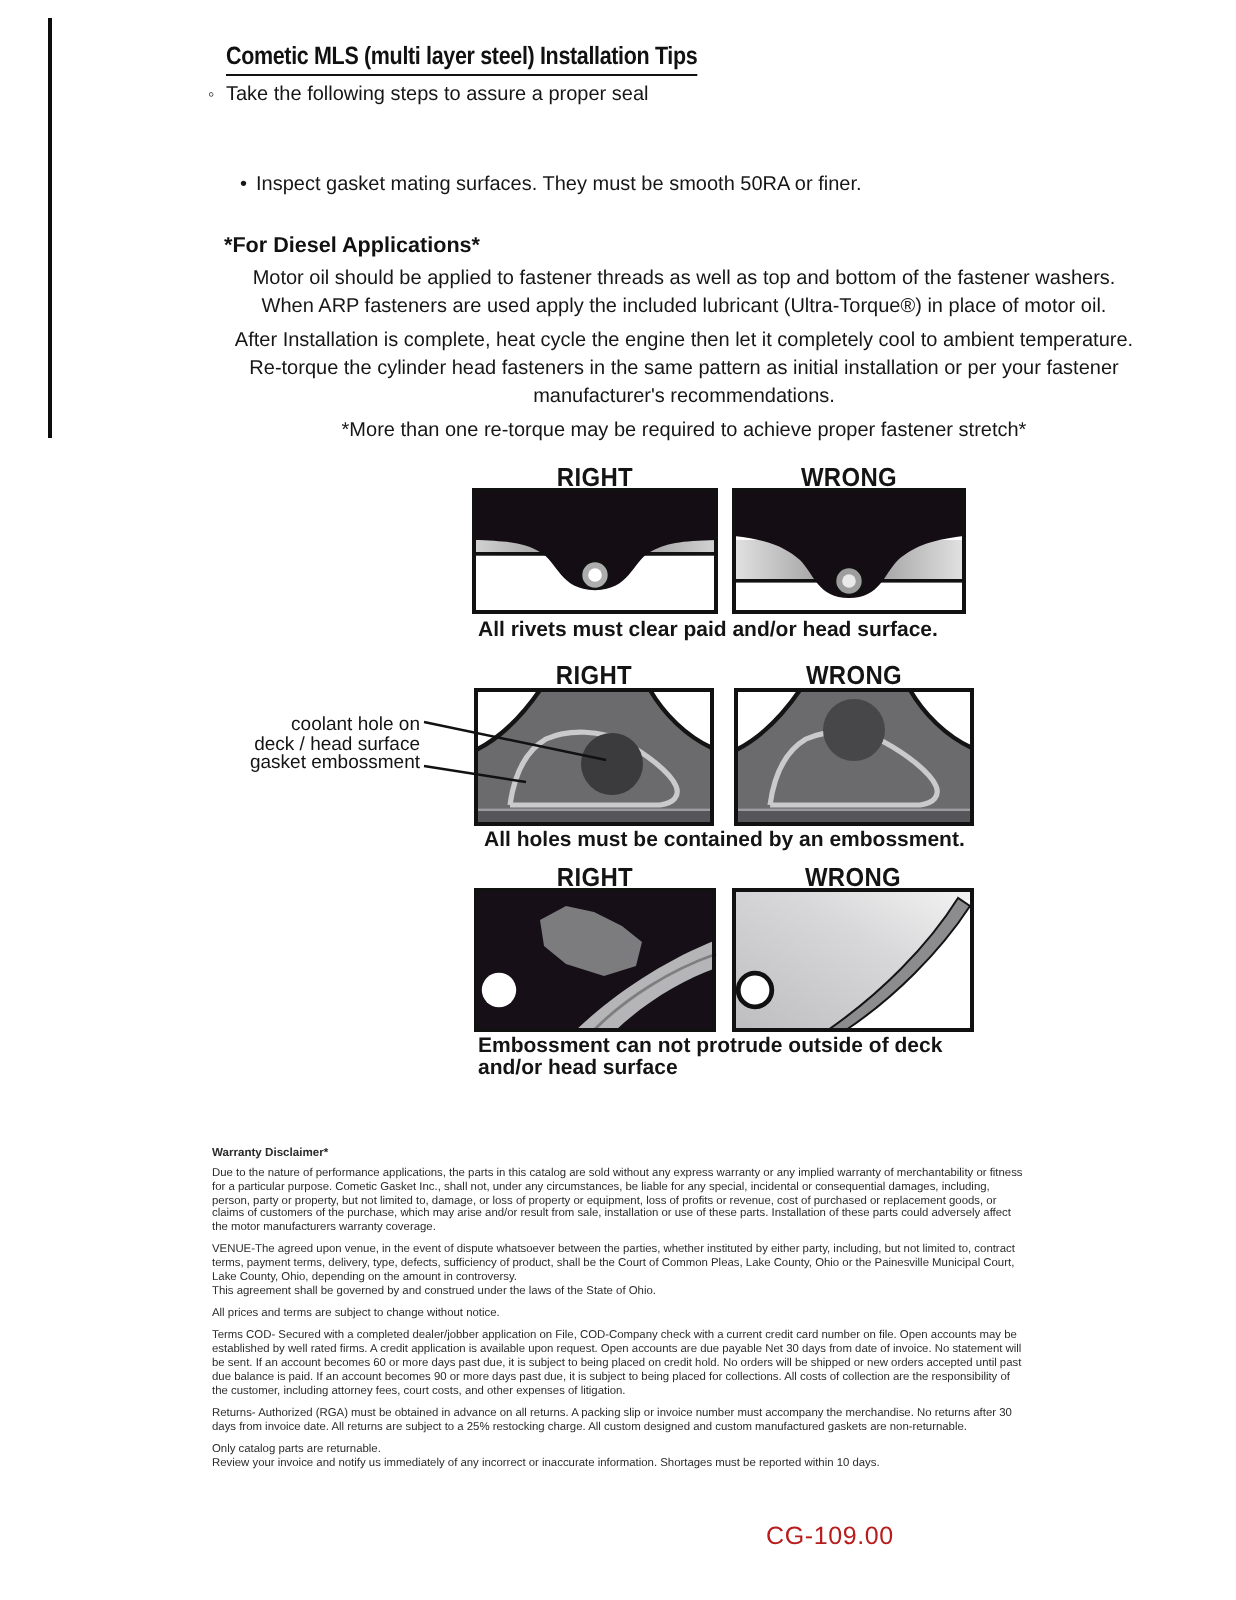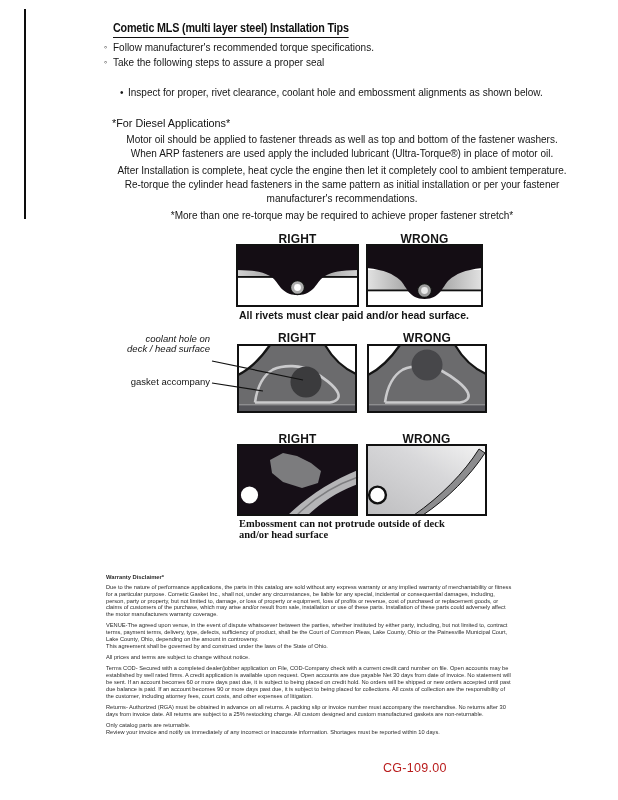--- a/index.html
+++ b/index.html
@@ -12,21 +12,21 @@
   .title{left:113px;top:21px;font-size:12.5px;font-weight:bold;letter-spacing:-0.2px;
          transform:scaleX(.86);transform-origin:left top;white-space:nowrap;
          border-bottom:1.6px solid #111;padding-bottom:2px;color:#111;}
   
   .tips{left:104px;top:40px;width:500px;font-size:10px;line-height:15px;color:#161616;}
   .tips .row{white-space:nowrap;}
   .marker{display:inline-block;width:9px;font-size:9px;vertical-align:top;}
   .subtips{left:120px;top:85px;width:498px;font-size:10px;line-height:15px;color:#161616;}
   .subtips .marker{width:8px;font-size:10px;}
   
-  .diesel-h{left:112px;top:117px;font-size:10.8px;font-weight:normal;color:#111;}
+  .diesel-h{left:112px;top:117px;font-size:10.8px;font-weight:bold;color:#111;}
   .para{left:113px;width:458px;font-size:10px;line-height:14px;color:#161616;text-align:center;}
   .p1{top:133px;} .p2{top:164px;} .pnote{top:209px;}
   
   .figlab{font-size:13px;font-weight:bold;text-align:center;color:#141414;letter-spacing:.2px;
           transform:scaleX(.92);transform-origin:center top;}
   .cap{font-size:10.5px;font-weight:bold;color:#141414;white-space:pre-line;line-height:11px;}
   .callout{font-size:9.5px;line-height:9.5px;text-align:right;color:#141414;}
   
   .disc{left:106px;top:574px;width:408px;color:#2b2b2b;}
   .disc h4{margin:0 0 4px 0;font-size:5.8px;font-weight:bold;}
@@ -37,25 +37,24 @@
 </head>
 <body>
 
 <div class="page">
 
   <div class="abs edge-mark"></div>
 
   <div class="abs title">Cometic MLS (multi layer steel) Installation Tips</div>
 
   <div class="abs tips">
-    <div class="row"><span class="marker">◦</span><span>Follow manufacturer's recommended torque specifications.</span></div>
     <div class="row"><span class="marker">◦</span><span>Take the following steps to assure a proper seal</span></div>
   </div>
   <div class="abs subtips">
-    <div class="row"><span class="marker">•</span><span>Inspect for proper, rivet clearance, coolant hole and embossment alignments as shown below.</span></div>
+    <div class="row"><span class="marker">•</span><span>Inspect gasket mating surfaces.  They must be smooth 50RA or finer.</span></div>
   </div>
 
   <div class="abs diesel-h">*For Diesel Applications*</div>
   <div class="abs para p1">Motor oil should be applied to fastener threads as well as top and bottom of the fastener washers. When ARP fasteners are used apply the included lubricant (Ultra-Torque®) in place of motor oil.</div>
   <div class="abs para pnote">*More than one re-torque may be required to achieve proper fastener stretch*</div>
   <div class="abs para p2">After Installation is complete, heat cycle the engine then let it completely cool to ambient temperature. Re-torque the cylinder head fasteners in the same pattern as initial installation or per your fastener manufacturer's recommendations.</div>
 
   <div class="abs figlab" style="left:236px;top:231px;width:123px;">RIGHT</div>
   <div class="abs figlab" style="left:366px;top:231px;width:117px;">WRONG</div>
   <svg class="abs" style="left:236px;top:244px;" width="248" height="64" viewBox="0 0 248 64">
@@ -88,23 +87,23 @@
       <path d="M1,1 H116 V24 C98,26 90,30 83,36 C76,43 74,55 58.5,55 C43,55 41,43 34,36 C27,30 19,26 1,24 Z" fill="#140d14"></path>
       <circle cx="58.5" cy="46.5" r="7" fill="#9d9d9d" stroke="#111" stroke-width="1.3"></circle>
       <circle cx="58.5" cy="46.5" r="3.4" fill="#e9e9e9"></circle>
       <rect x="1" y="1" width="115" height="61" fill="none" stroke="#111" stroke-width="2"></rect>
     </g>
   </svg>
   <div class="abs cap" style="left:239px;top:310px;">All rivets must clear paid and/or head surface.</div>
 
   <div class="abs figlab" style="left:237px;top:330px;width:120px;">RIGHT</div>
   <div class="abs figlab" style="left:367px;top:330px;width:120px;">WRONG</div>
-  <div class="abs callout" style="left:80px;top:334px;width:130px;white-space:pre-line;font-style:italic;">coolant hole on
+  <div class="abs callout" style="left:80px;top:358px;width:130px;white-space:pre-line;">coolant hole on
 deck / head surface</div>
-  <div class="abs callout" style="left:80px;top:377px;width:130px;">gasket accompany</div>
+  <div class="abs callout" style="left:80px;top:377px;width:130px;">gasket embossment</div>
   <svg class="abs" style="left:100px;top:344px;" width="390" height="70" viewBox="0 0 390 70">
     <g transform="translate(137,0)">
       <rect x="0" y="0" width="120" height="69" fill="#6b6b6d"></rect>
       <path d="M1,1 H33 C24,14 13,25 1,31 Z" fill="#ffffff"></path>
       <path d="M33,1 C24,14 13,25 1,31" fill="none" stroke="#141414" stroke-width="2.2"></path>
       <path d="M119,1 H88 C95,13 106,24 119,30 Z" fill="#ffffff"></path>
       <path d="M88,1 C95,13 106,24 119,30" fill="none" stroke="#141414" stroke-width="2.2"></path>
       <rect x="1" y="60.3" width="118" height="1.2" fill="#9c9c9e"></rect>
       <rect x="1" y="61.5" width="118" height="6.5" fill="#55555a"></rect>
       <path d="M18,58.5 C20,44 25,32 36,25.5 C47,20.5 64,21 75,27 C86,33 98,42 101,49 C103,54 100,57.5 93,58.5 L18,58.5" fill="none" stroke="#cacacc" stroke-width="2.6"></path>
@@ -119,20 +118,21 @@
       <path d="M88,1 C95,13 106,24 119,30" fill="none" stroke="#141414" stroke-width="2.2"></path>
       <rect x="1" y="60.3" width="118" height="1.2" fill="#9c9c9e"></rect>
       <rect x="1" y="61.5" width="118" height="6.5" fill="#55555a"></rect>
       <path d="M18,58.5 C20,44 25,32 36,25.5 C47,20.5 64,21 75,27 C86,33 98,42 101,49 C103,54 100,57.5 93,58.5 L18,58.5" fill="none" stroke="#cacacc" stroke-width="2.6"></path>
       <circle cx="60" cy="21" r="15.5" fill="#47474a"></circle>
       <rect x="1" y="1" width="118" height="67" fill="none" stroke="#111" stroke-width="2"></rect>
     </g>
     <path d="M112,17 L203,36" stroke="#111" stroke-width="1.2" fill="none"></path>
     <path d="M112,39 L163,47" stroke="#111" stroke-width="1.2" fill="none"></path>
   </svg>
+  <div class="abs cap" style="left:242px;top:415px;">All holes must be contained by an embossment.</div>
 
   <div class="abs figlab" style="left:237px;top:431px;width:121px;">RIGHT</div>
   <div class="abs figlab" style="left:366px;top:431px;width:121px;">WRONG</div>
   <svg class="abs" style="left:237px;top:444px;" width="250" height="72" viewBox="0 0 250 72">
     <defs>
       <linearGradient id="gradC" x1="0" y1="1" x2="1" y2="0">
         <stop offset="0" stop-color="#bdbdbf"></stop>
           <stop offset="0.6" stop-color="#d8d8da"></stop>
         <stop offset="1" stop-color="#f4f4f4"></stop>
       </linearGradient>
@@ -146,21 +146,21 @@
       <rect x="1" y="1" width="119" height="70" fill="none" stroke="#111" stroke-width="2"></rect>
     </g>
     <g transform="translate(129,0)">
       <rect x="0" y="0" width="121" height="72" fill="url(#gradC)"></rect>
       <path d="M50,71 C76,54 100,30 115,6 L120,6 L120,71 Z" fill="#ffffff"></path>
       <path d="M48,71 C74,53 98,29 113,5 L119,9 C104,32 81,55 57,71 Z" fill="#8c8c8e" stroke="#141414" stroke-width="1"></path>
       <circle cx="11.5" cy="51" r="8.4" fill="#ffffff" stroke="#111" stroke-width="2.4"></circle>
       <rect x="1" y="1" width="119" height="70" fill="none" stroke="#111" stroke-width="2"></rect>
     </g>
   </svg>
-  <div class="abs cap" style="left:239px;top:518px;font-family:Liberation Serif, serif;">Embossment can not protrude outside of deck
+  <div class="abs cap" style="left:239px;top:518px;">Embossment can not protrude outside of deck
 and/or head surface</div>
 
   <div class="abs disc">
     <h4>Warranty Disclaimer*</h4>
     <p>Due to the nature of performance applications, the parts in this catalog are sold without any express warranty or any implied warranty of merchantability or fitness for a particular purpose.  Cometic Gasket Inc., shall not, under any circumstances, be liable for any special, incidental or consequential damages, including, person, party or property, but not limited to, damage, or loss of property or equipment, loss of profits or revenue, cost of purchased or replacement goods, or claims of customers of the purchase, which may arise and/or result from sale, installation or use of these parts.  Installation of these parts could adversely affect the motor manufacturers warranty coverage.</p>
     <p>VENUE-The agreed upon venue, in the event of dispute whatsoever between the parties, whether instituted by either party, including, but not limited to, contract terms, payment terms, delivery, type, defects, sufficiency of product, shall be the Court of Common Pleas, Lake County, Ohio or the Painesville Municipal Court, Lake County, Ohio, depending on the amount in controversy.
 This agreement shall be governed by and construed under the laws of the State of Ohio.</p>
     <p>All prices and terms are subject to change without notice.</p>
     <p>Terms COD- Secured with a completed dealer/jobber application on File, COD-Company check with a current credit card number on file.  Open accounts may be established by well rated firms.  A credit application is available upon request.  Open accounts are due payable Net 30 days from date of invoice.  No statement will be sent.  If an account becomes 60 or more days past due, it is subject to being placed on credit hold.  No orders will be shipped or new orders accepted until past due balance is paid.  If an account becomes 90 or more days past due, it is subject to being placed for collections.  All costs of collection are the responsibility of the customer, including attorney fees, court costs, and other expenses of litigation.</p>
     <p>Returns- Authorized (RGA) must be obtained in advance on all returns.  A packing slip or invoice number must accompany the merchandise.  No returns after 30 days from invoice date.  All returns are subject to a 25% restocking charge.  All custom designed and custom manufactured gaskets are non-returnable.</p>

